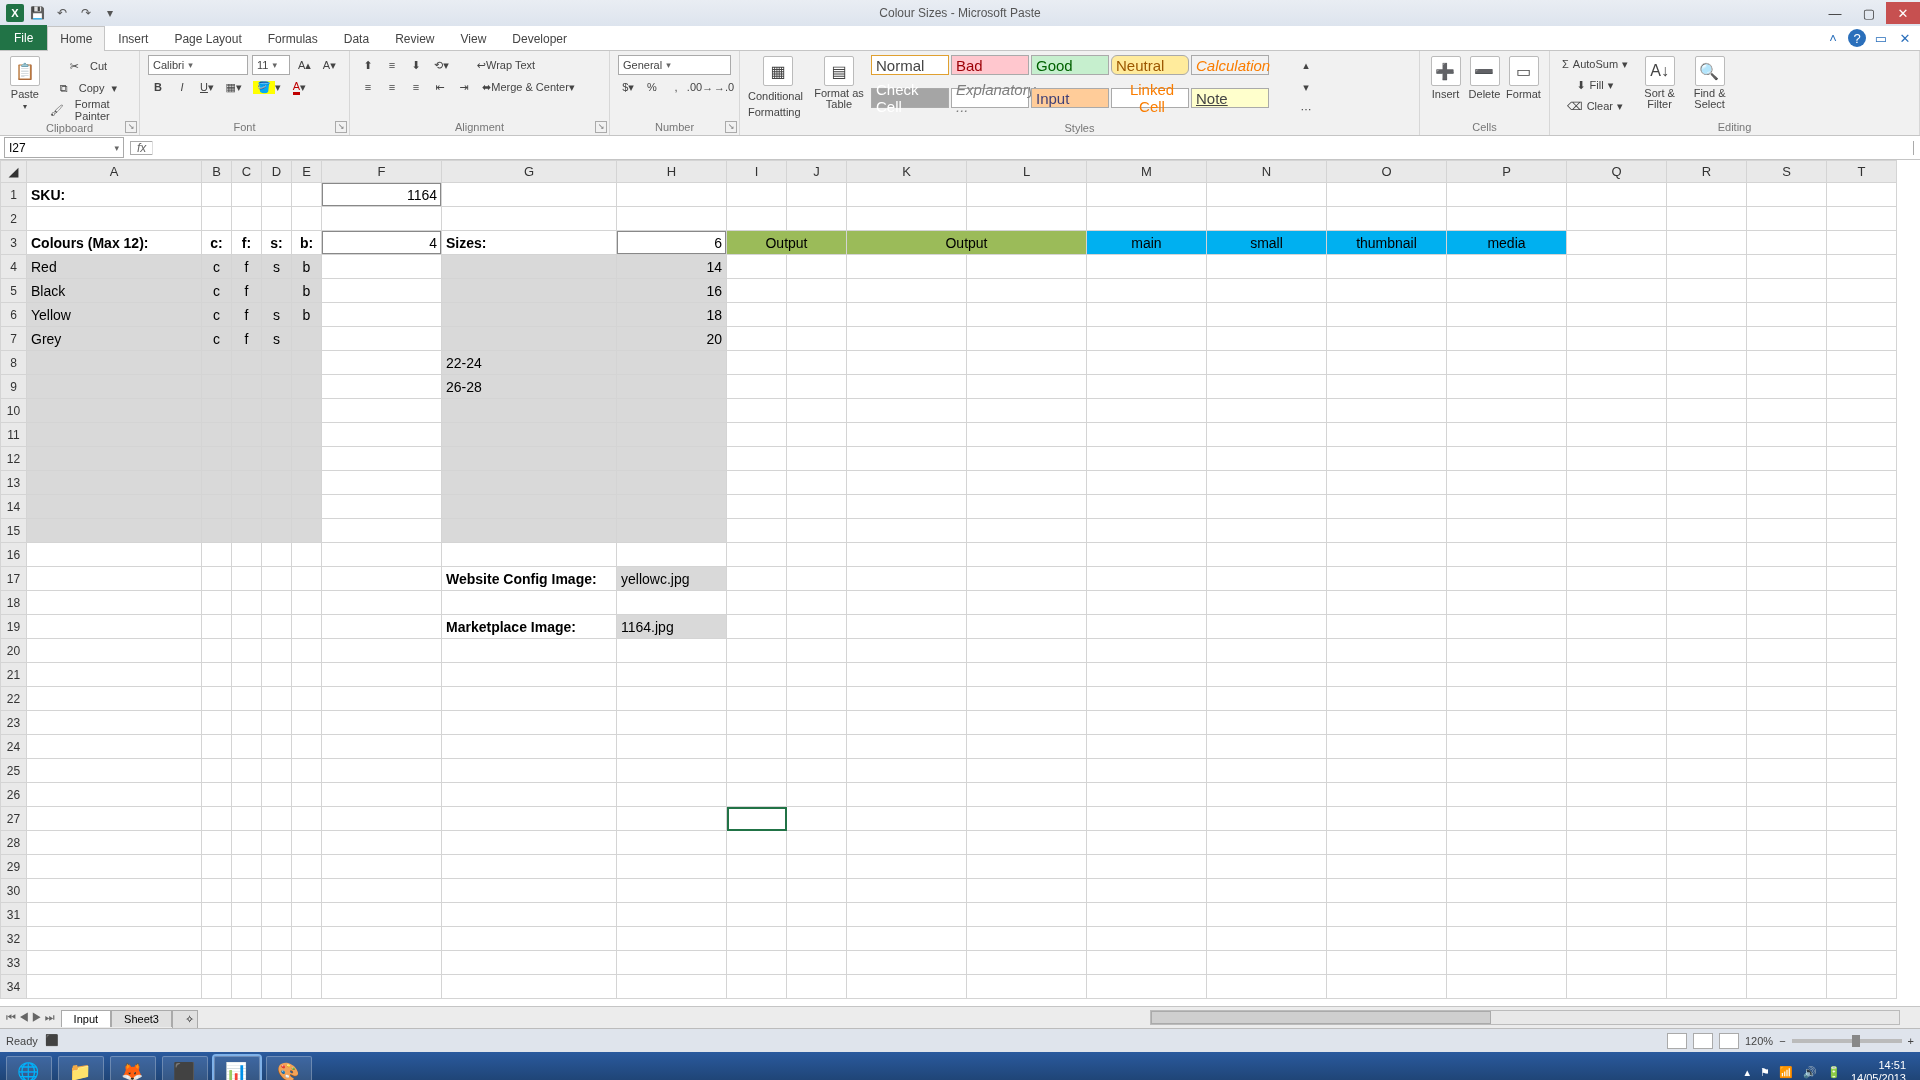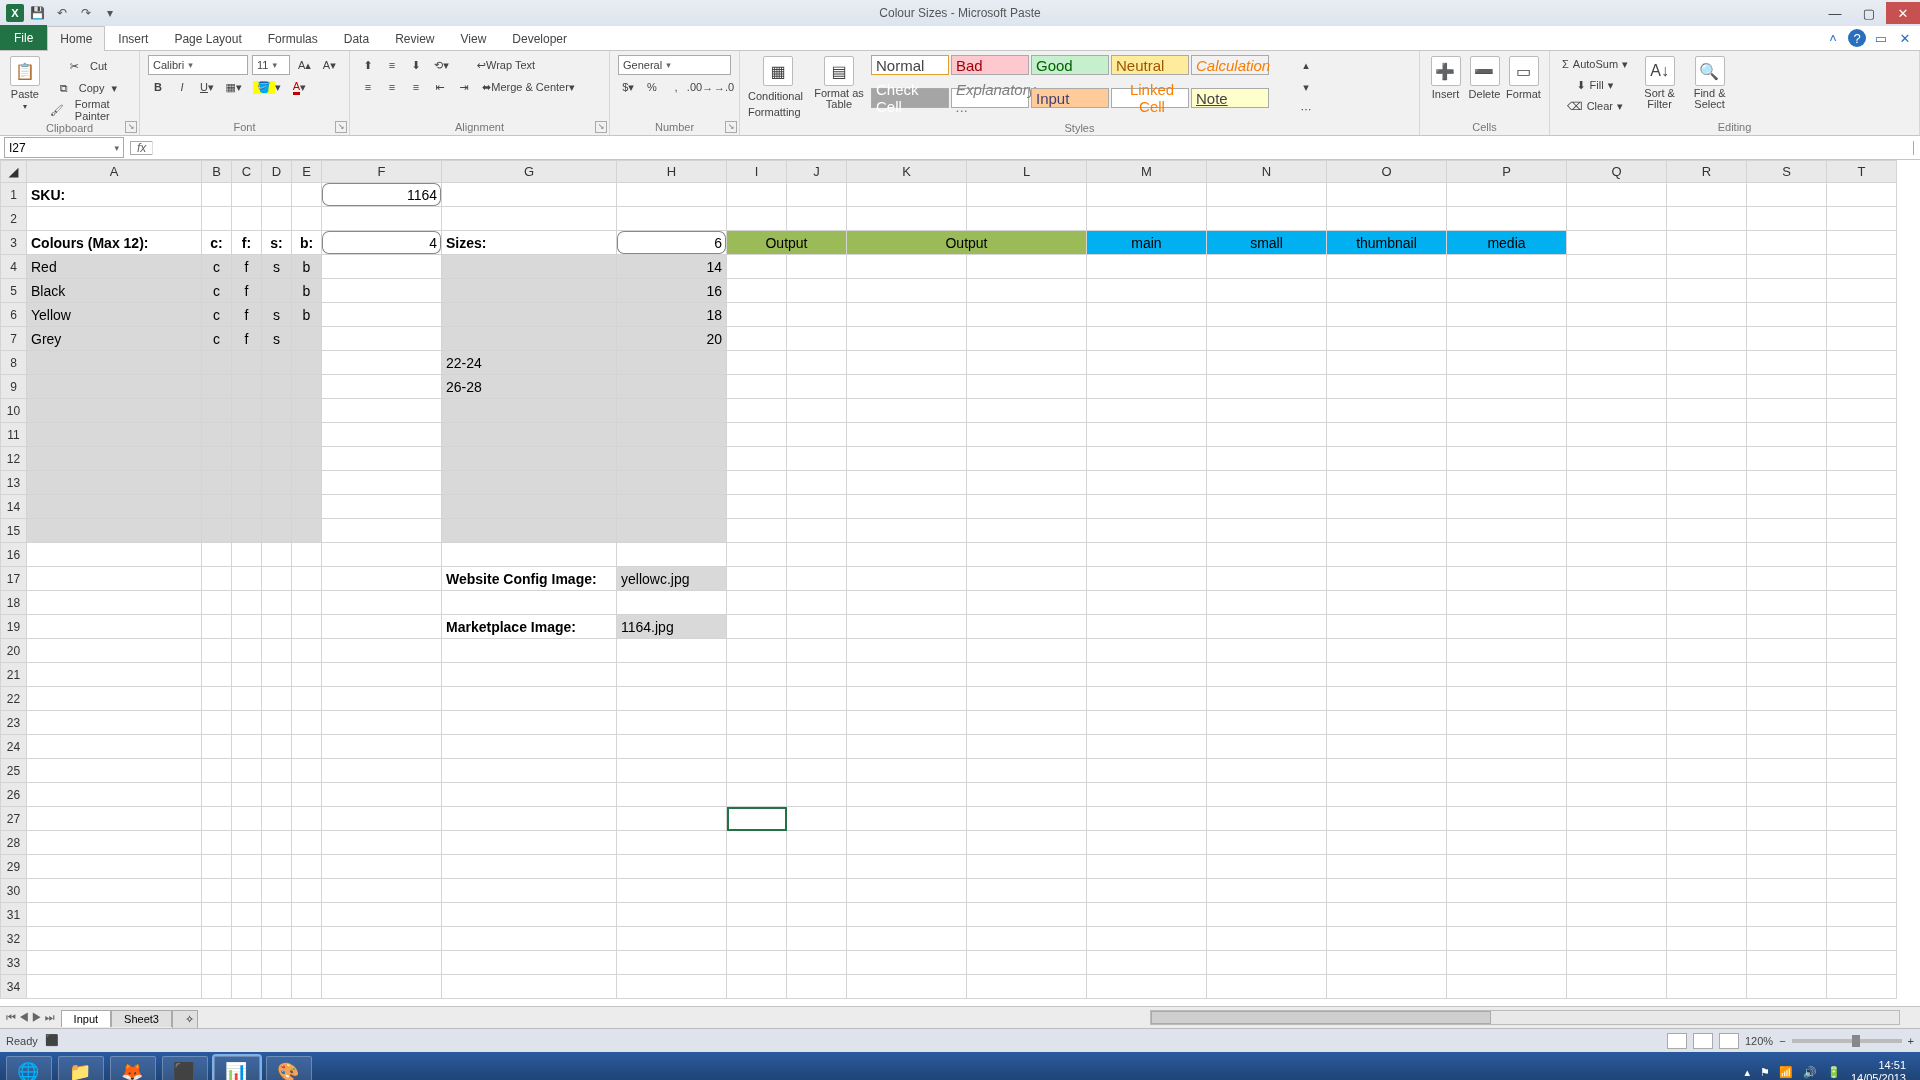--- a/index.html
+++ b/index.html
@@ -32,21 +32,21 @@
 .bigbtn .ic { width: 30px; height: 30px; border: 1px solid #bbb; border-radius: 2px; background: #fff; display: flex; align-items: center; justify-content: center; font-size: 16px; }
 .row { display: flex; align-items: center; gap: 4px; height: 22px; }
 .smbtn { min-width: 20px; height: 20px; display: flex; align-items: center; justify-content: center; padding: 0 3px; cursor: pointer; border: 1px solid transparent; }
 .combo { height: 20px; border: 1px solid #aaa; background: #fff; display: flex; align-items: center; padding: 0 4px; font-size: 11px; gap: 4px; }
 .combo .dd { color: #666; font-size: 9px; }
 
 .stylecell { width: 78px; height: 20px; border: 1px solid #aaa; font-size: 15px; display: flex; align-items: center; padding-left: 4px; margin: 1px; }
 .stylecell.normal { background: #fff; border-color: #e0a030; }
 .stylecell.bad { background: #ffc7ce; color: #9c0006; }
 .stylecell.good { background: #c6efce; color: #006100; }
-.stylecell.neutral { background: #ffeb9c; color: #9c5700; }
+.stylecell.neutral { background: #ffeb9c; color: #9c5700; border-radius: 6px; }
 .stylecell.calc { background: #f2f2f2; color: #fa7d00; font-style: italic; }
 .stylecell.check { background: #a5a5a5; color: #fff; }
 .stylecell.explan { background: #fff; font-style: italic; color: #7f7f7f; }
 .stylecell.input { background: #ffcc99; color: #3f3f76; }
 .stylecell.linked { background: #fff; color: #fa7d00; text-align: center; }
 .stylecell.note { background: #ffffcc; text-decoration: underline; }
 
 
 .fbar { height: 24px; border-bottom: 1px solid #c5c5c5; display: flex; align-items: center; font-size: 12px; }
 .namebox { width: 120px; height: 21px; border: 1px solid #aaa; margin-left: 4px; padding: 0 4px; display: flex; align-items: center; justify-content: space-between; background: #fff; }
@@ -59,21 +59,21 @@
 .gridwrap { position: relative; height: 846px; overflow: hidden; background: #fff; }
 table.grid { border-collapse: collapse; table-layout: fixed; }
 table.grid th, table.grid td { border: 1px solid #d4d4d4; font-size: 14px; padding: 0 4px; height: 24px; overflow: hidden; white-space: nowrap; }
 table.grid th { background: #e9e9e9; font-weight: normal; color: #333; text-align: center; height: 22px; font-size: 13px; }
 table.grid th.rowh { width: 26px; background: #e9e9e9; text-align: center; font-size: 12px; }
 table.grid td { background: #fff; text-align: left; }
 table.grid td.num { text-align: right; }
 table.grid td.ctr { text-align: center; }
 .corner { width: 26px; background: #e9e9e9; }
 .greybg { background: #d9d9d9 !important; }
-.outlined { background:#fff !important; box-shadow: inset 0 0 0 1px #888; border-radius: 7px; }
+.outlined { background:#fff !important; box-shadow: inset 0 0 0 1px #888; }
 .greenbtn { background: #9bbb59 !important; text-align: center !important; }
 .bluebtn { background: #00b0f0 !important; text-align: center !important; }
 .bold { font-weight: bold; }
 .sel { outline: 2px solid #217346; outline-offset: -2px; }
 
 
 .sheetbar { height: 22px; background: #ececec; border-top: 1px solid #c5c5c5; display: flex; align-items: center; font-size: 11px; position: relative; }
 .sheetbar .nav { display: flex; gap: 2px; padding: 0 6px; color: #666; }
 .sheetbar .stab { padding: 2px 12px; background: #fff; border: 1px solid #aaa; border-bottom: none; position: relative; top: 1px; }
 .sheetbar .stab.inactive { background: #e0e0e0; }

